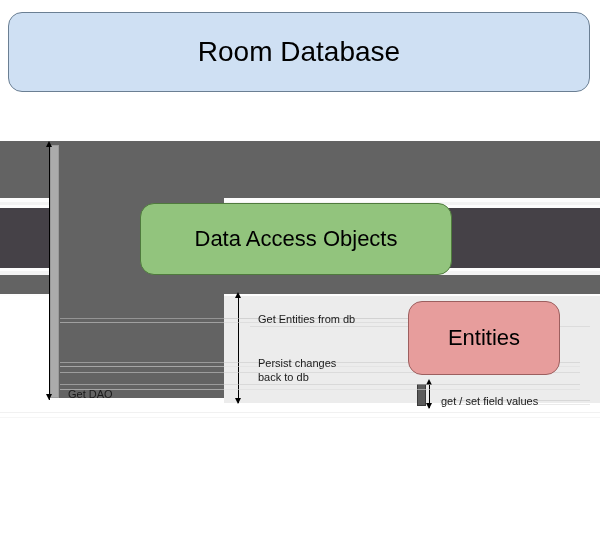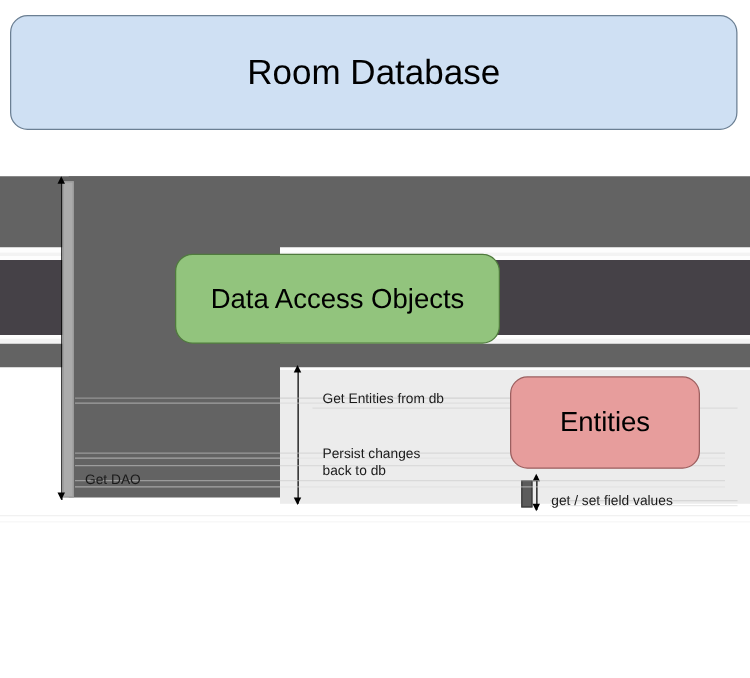--- a/index.html
+++ b/index.html
@@ -27,28 +27,28 @@
     border-radius: 14px;
     display: flex;
     align-items: center;
     justify-content: center;
     color: #000000;
     text-align: center;
     line-height: 1.15;
   }
   #node-room {
     left: 8px;  top: 12px;
-    width: 582px; height: 92px;
+    width: 582px; height: 80px;
     background: #cfe0f3;
     border-color: #6b7f93;
     font-size: 28px;
   }
   #node-dao {
     left: 140px; top: 203px;
-    width: 260px; height: 72px;
+    width: 312px; height: 72px;
     background: #92c47d;
     border-color: #4f7a3d;
     font-size: 22px;
     z-index: 40;
   }
   #node-entities {
     left: 408px; top: 301px;
     width: 152px; height: 74px;
     background: #e79d9c;
     border-color: #9c5f5f;
@@ -139,21 +139,21 @@
 
   
   .msg {
     position: absolute;
     color: #1a1a1a;
     font-size: 11px;
     white-space: pre;
     line-height: 1.25;
     z-index: 30;
   }
-  #msg-getdao   { left: 68px;  top: 378px; }
+  #msg-getdao   { left: 68px;  top: 388px; }
   #msg-getent   { left: 258px; top: 313px; }
   #msg-persist  { left: 258px; top: 357px; }
   #msg-fields   { left: 441px; top: 395px; }
 
   
   .streak {
     position: absolute;
     height: 1px;
     z-index: 28;
     pointer-events: none;

